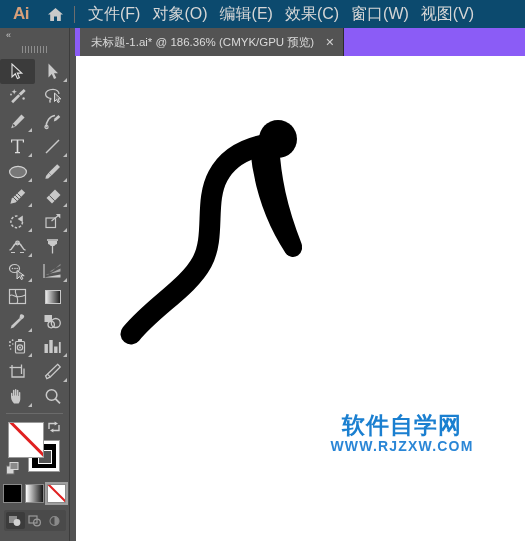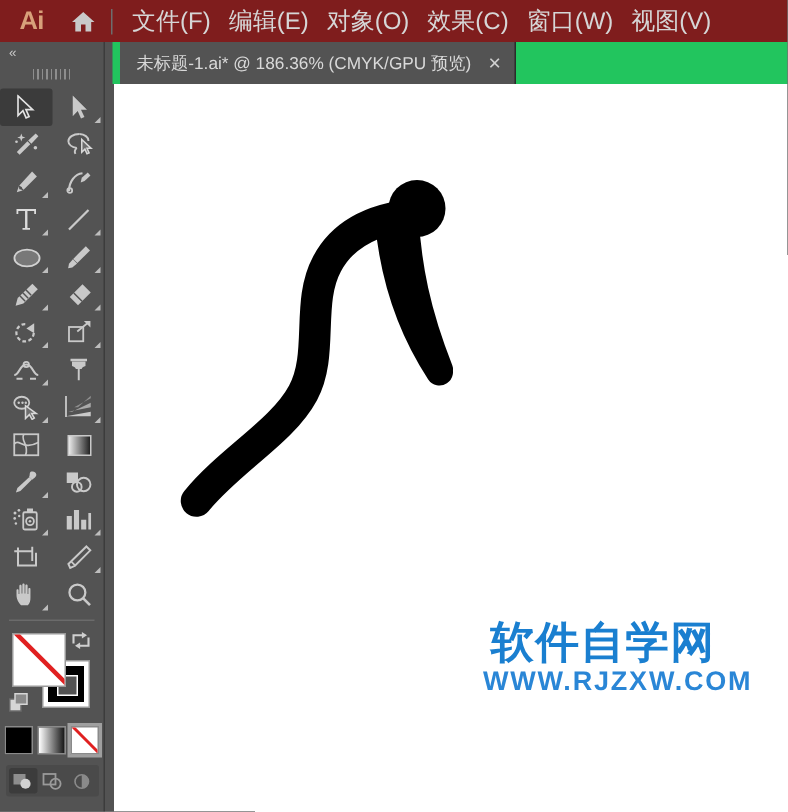--- a/index.html
+++ b/index.html
@@ -7,37 +7,37 @@
     width: 525px; height: 541px;
     background: #535353;
     font-family: "Liberation Sans", "DejaVu Sans", sans-serif;
     overflow: hidden;
   }
   #app { position: relative; width: 525px; height: 541px; background: #535353; }
 
   
   #menubar {
     position: absolute; left: 0; top: 0; width: 525px; height: 28px;
-    background: #7f1d1d; display: flex; align-items: center;
+    background: #0c4a6e; display: flex; align-items: center;
   }
   #ai-logo {
     width: 38px; text-align: center; font-size: 17px; font-weight: bold;
     color: #d8a07a; letter-spacing: -0.5px; padding-left: 4px;
   }
   #home-btn { width: 34px; display: flex; align-items: center; justify-content: center; }
   #menu-divider { width: 1px; height: 17px; background: #6d6d6d; margin: 0 7px 0 2px; }
   .menu-item {
     font-size: 16px; color: #d6d6d6; padding: 4px 6px; white-space: nowrap;
     letter-spacing: 0px;
   }
 
   
   #tabbar {
     position: absolute; left: 75px; top: 28px; width: 450px; height: 28px;
-    background: #22c55e;
+    background: #8b5cf6;
   }
   #tab {
     position: absolute; left: 5px; top: 0; height: 28px;
     background: #535353; display: flex; align-items: center;
     padding: 0 9px 0 11px; border-right: 1px solid #2b2b2b;
   }
   #tab-title { font-size: 11.5px; color: #d9d9d9; white-space: nowrap; }
   #tab-close {
     margin-left: 11px; font-size: 11px; color: #cfcfcf; line-height: 1;
     font-family: "DejaVu Sans", sans-serif;
@@ -139,46 +139,46 @@
     background: #ffffff; overflow: hidden;
   }
   #artwork { position: absolute; left: 0; top: 0; }
 
   
   #watermark {
     position: absolute; left: 246px; top: 357px; width: 160px;
     text-align: center; user-select: none;
   }
   #wm-cn {
-    font-size: 29px; font-weight: bold; color: #1a7fd0;
+    font-size: 23px; font-weight: bold; color: #1a7fd0;
     letter-spacing: 1px; line-height: 1.05;
     font-family: "DejaVu Sans", sans-serif;
   }
   #wm-url {
-    font-size: 18px; font-weight: bold; color: #2a86d6;
+    font-size: 14px; font-weight: bold; color: #2a86d6;
     letter-spacing: 1.2px; margin-top: 1px;
     font-family: "Liberation Sans", sans-serif;
   }
 </style>
 </head>
 <body>
 
 <div id="app">
 
   <div id="menubar">
     <div id="ai-logo">Ai</div>
     <div id="home-btn">
       <svg width="17" height="15" viewBox="0 0 17 15">
         <path d="M8.5 1 L16 7.6 L13.8 7.6 L13.8 14 L10 14 L10 9.4 L7 9.4 L7 14 L3.2 14 L3.2 7.6 L1 7.6 Z" fill="#c9c9c9"></path>
       </svg>
     </div>
     <div id="menu-divider"></div>
     <div class="menu-item">文件(F)</div>
+    <div class="menu-item">对象(O)</div>
     <div class="menu-item">编辑(E)</div>
-    <div class="menu-item">对象(O)</div>
     <div class="menu-item">效果(C)</div>
     <div class="menu-item">窗口(W)</div>
     <div class="menu-item">视图(V)</div>
   </div>
 
   <div id="tabbar">
     <div id="tab">
       <span id="tab-title">未标题-1.ai* @ 186.36% (CMYK/GPU 预览)</span>
       <span id="tab-close">✕</span>
     </div>

